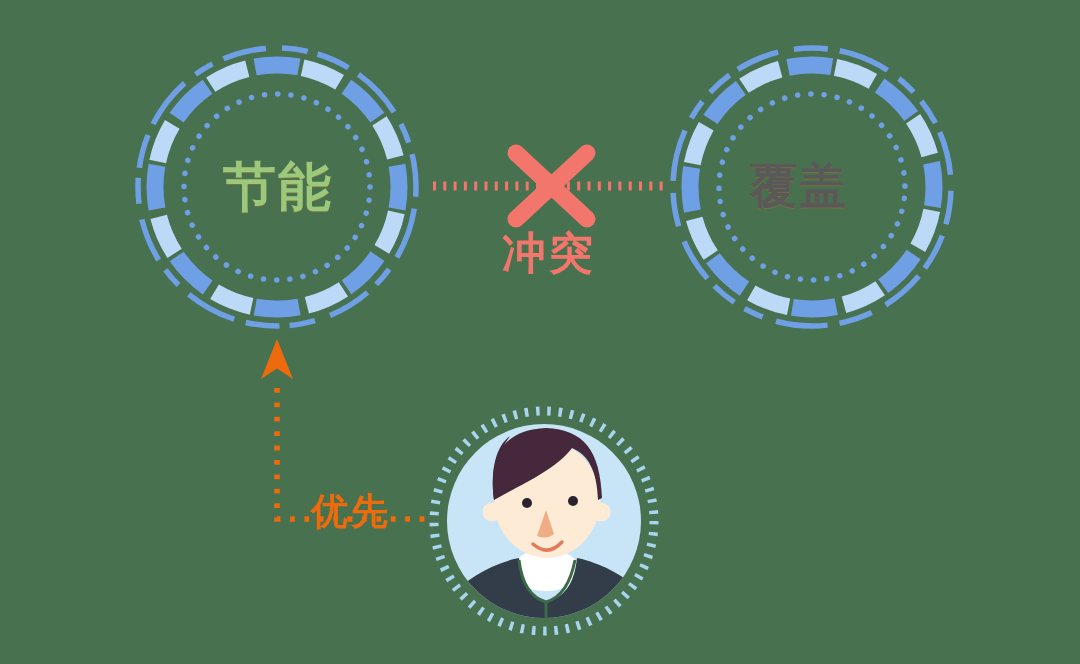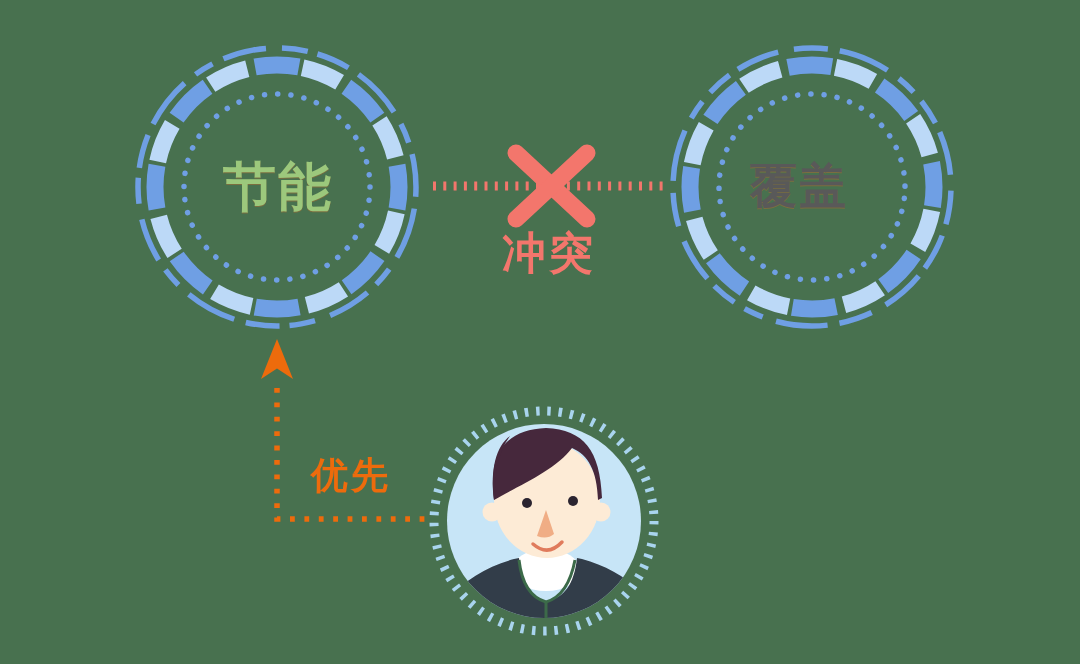--- a/index.html
+++ b/index.html
@@ -33,21 +33,21 @@
     letter-spacing:2px;
     text-shadow:0 1px 0 rgba(186,106,44,.45);
   }
   .label-conflict{
     left:549px;top:253px;
     font-size:44px;
     color:#F3766C;
     letter-spacing:3px;
   }
   .label-priority{
-    left:351px;top:475px;
+    left:351px;top:511px;
     font-size:37px;
     color:#ED6B0C;
     letter-spacing:3px;
   }
 </style>
 </head>
 <body>
 
 <div class="stage">
 

